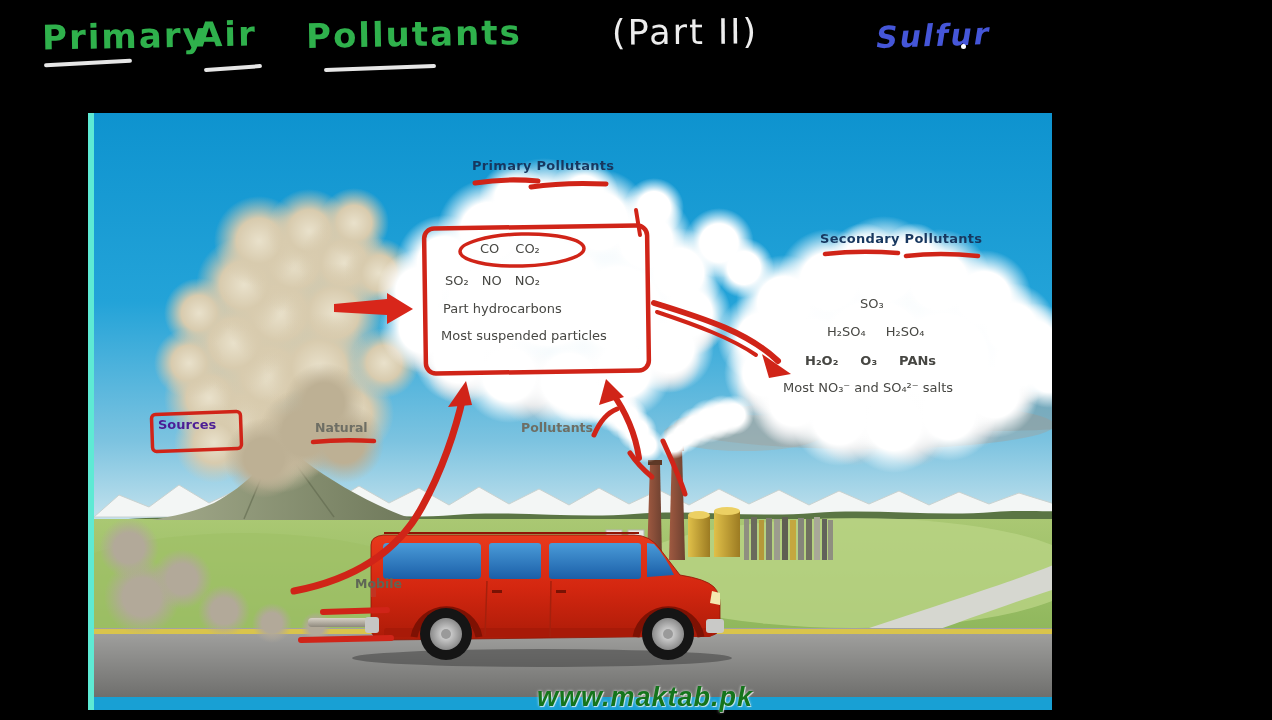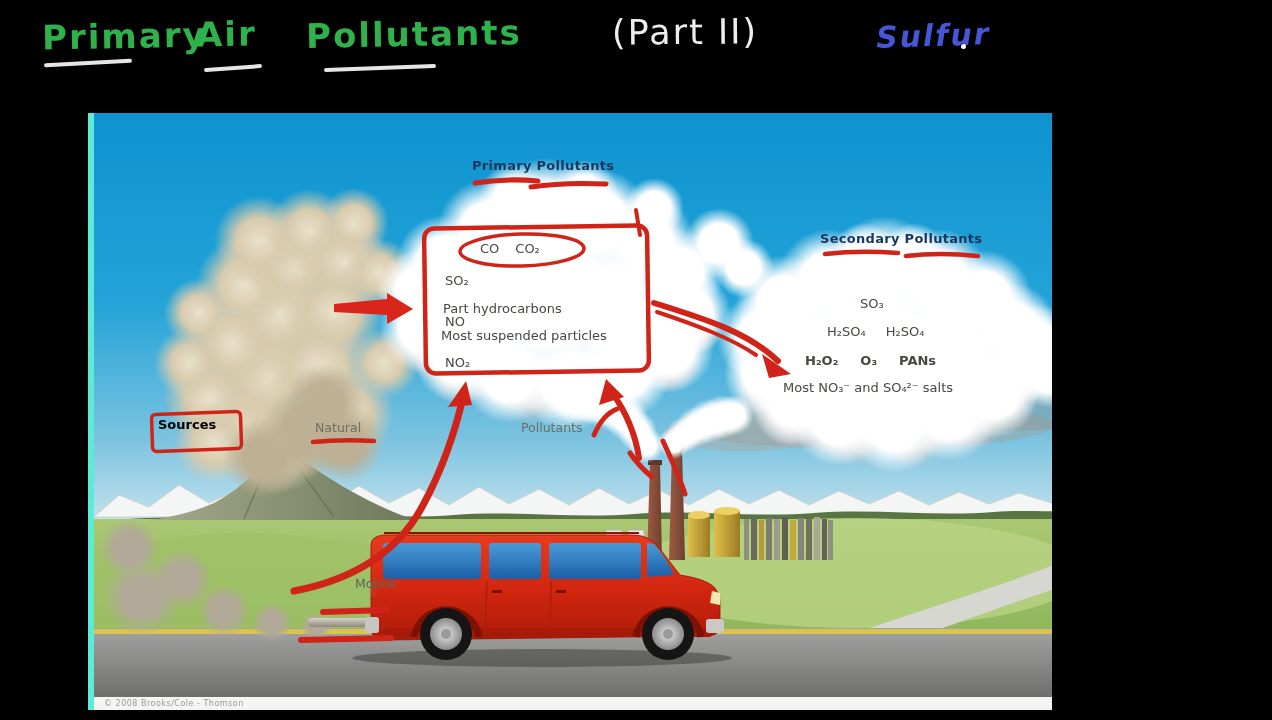--- a/index.html
+++ b/index.html
@@ -26,29 +26,29 @@
   .photo{position:absolute;left:88px;top:113px;width:964px;height:597px;background:#18a0d4;
          border-left:6px solid #5eead4;box-sizing:border-box;overflow:hidden;}
   .scene{position:absolute;left:0;top:0;width:964px;height:597px;display:block;}
 
   .lbl{position:absolute;white-space:nowrap;line-height:1;}
   .lbl-title{font-size:13px;font-weight:bold;color:#17375f;letter-spacing:.3px;}
   .lbl-primary{left:378px;top:46px;}
   .lbl-secondary{left:726px;top:119px;}
   .chem{font-size:13px;color:#474743;display:flex;}
   .p1{left:386px;top:129px;gap:16px;}
-  .p2{left:351px;top:161px;gap:28px;flex-direction:column;}
+  .p2{left:351px;top:161px;gap:13px;}
   .p3{left:349px;top:189px;}
   .p4{left:347px;top:216px;}
   .s1{left:766px;top:184px;}
   .s2{left:733px;top:212px;gap:20px;}
   .s3{left:711px;top:241px;gap:22px;font-weight:bold;}
   .s4{left:689px;top:268px;}
-  .lbl-sources{left:64px;top:305px;font-size:13px;font-weight:bold;color:#000000;}
-  .lbl-gray{font-size:12.5px;color:#6e6e64;}
+  .lbl-sources{left:64px;top:305px;font-size:13px;font-weight:bold;color:#4c1d95;}
+  .lbl-gray{font-size:12.5px;color:#6e6e64;font-weight:bold;}
   .lbl-natural{left:221px;top:309px;}
   .lbl-stationary{left:427px;top:309px;}
   .lbl-mobile{left:217px;top:465px;color:#5f6656;margin-left:44px;}
 
   .footer-strip{position:absolute;left:0;right:0;bottom:0;height:13px;background:#f4f4f2;}
   .copyright{position:absolute;left:10px;top:2px;font-size:8px;color:#9b9b9b;letter-spacing:.5px;}
 
   .watermark{position:absolute;left:480px;top:682px;width:330px;text-align:center;
              font-family:"Liberation Sans",sans-serif;font-size:27px;font-weight:bold;font-style:italic;
              color:#15741c;letter-spacing:1px;
@@ -398,18 +398,16 @@
       <span>O₃</span>
       <span>PANs</span>
     </div>
     <div class="lbl chem s4">Most NO₃⁻ and SO₄²⁻ salts</div>
 
     <div class="lbl lbl-sources">Sources</div>
     <div class="lbl lbl-gray lbl-natural">Natural</div>
     <div class="lbl lbl-gray lbl-stationary">Pollutants</div>
     <div class="lbl lbl-gray lbl-mobile">Mobile</div>
 
-    <div class="footer-strip">
-      <div class="copyright">© 2008 Brooks/Cole - Thomson</div>
-    </div>
   </div>
 
+  <div class="watermark">www.maktab.pk</div>
 </div>
 
 </body></html>

